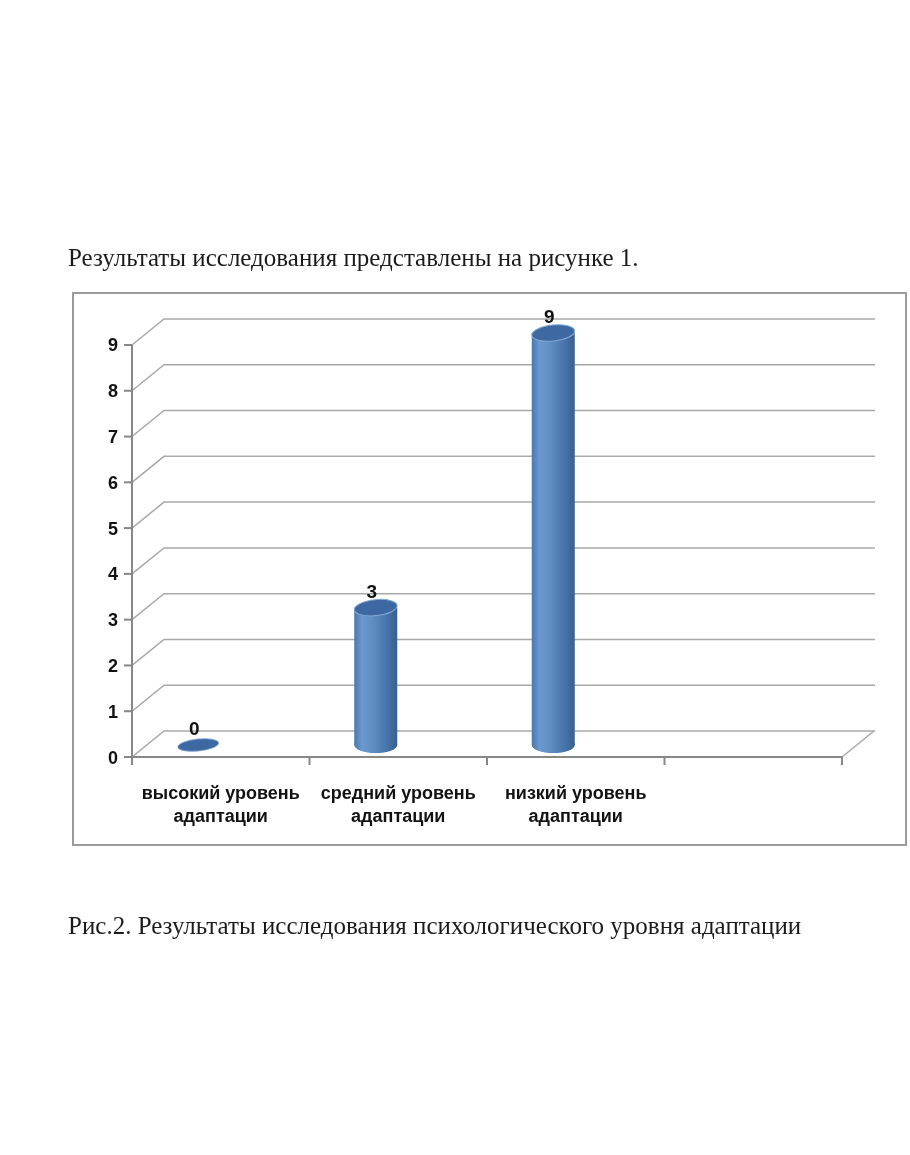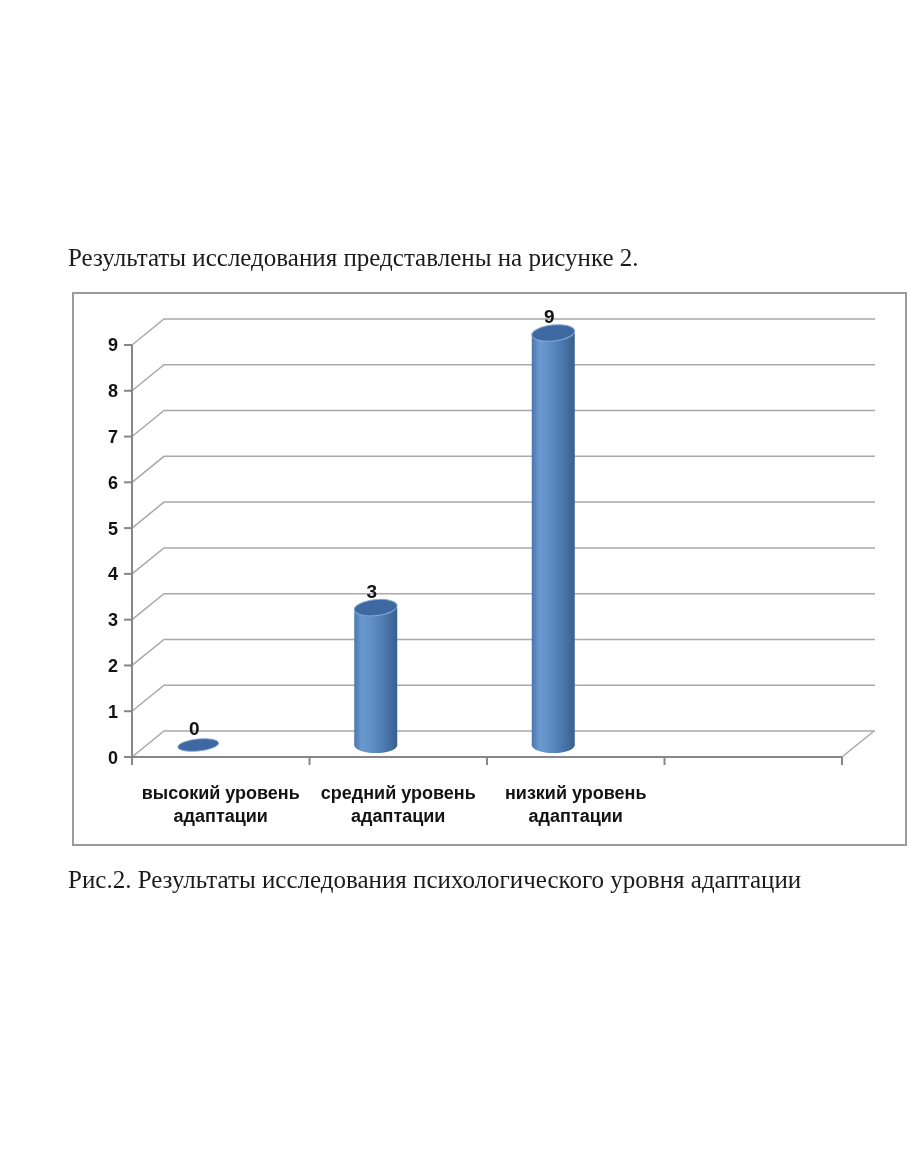--- a/index.html
+++ b/index.html
@@ -16,21 +16,21 @@
   .doc-text {
     position: absolute;
     left: 68px;
     font-family: "Liberation Serif", "DejaVu Serif", serif;
     font-size: 25px;
     line-height: 1.15;
     color: #1b1b1b;
     white-space: nowrap;
   }
   #intro-text { top: 244px; }
-  #fig-caption { top: 866px; }
+  #fig-caption { top: 912px; }
   #chart-figure {
     position: absolute;
     left: 72px;
     top: 292px;
     width: 835px;
     height: 554px;
   }
   #chart-figure svg {
     display: block;
     width: 835px;
@@ -38,21 +38,21 @@
   }
   svg text {
     font-family: "Liberation Sans", "DejaVu Sans", sans-serif;
     font-weight: 700;
     fill: #121212;
   }
 </style>
 </head>
 <body>
 
-<div class="doc-text" id="intro-text">Результаты исследования представлены на рисунке 2.</div>
+<div class="doc-text" id="intro-text">Результаты исследования представлены на рисунке 1.</div>
 
 <div id="chart-figure">
   <svg id="chart-svg" viewBox="0 0 835 554">
       <defs>
         <linearGradient id="cylGrad" x1="0" y1="0" x2="1" y2="0">
           <stop offset="0" stop-color="#4a77ac"></stop>
           <stop offset="0.18" stop-color="#6b99cf"></stop>
           <stop offset="0.42" stop-color="#5f8ec6"></stop>
           <stop offset="0.72" stop-color="#4a77ac"></stop>
           <stop offset="1" stop-color="#38608f"></stop>

